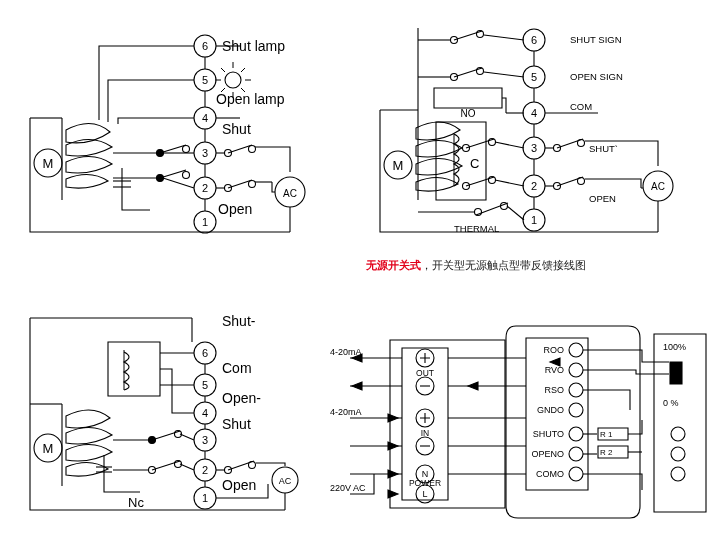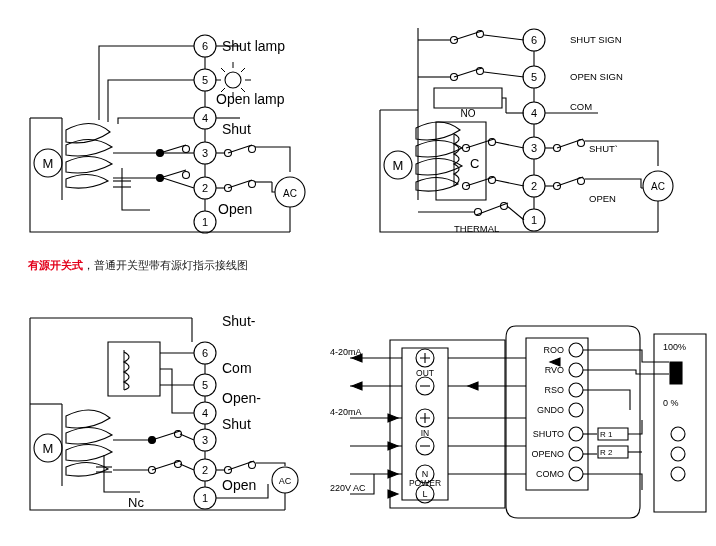--- a/index.html
+++ b/index.html
@@ -104,23 +104,20 @@
         <text x="48" y="168" font-size="13">M</text>
         <text x="290" y="197" font-size="10">AC</text>
       </g>
       <g font-size="14" font-family="Liberation Sans, sans-serif" fill="#000" text-anchor="start">
         <text x="222" y="51">Shut lamp</text>
         <text x="216" y="104">Open lamp</text>
         <text x="222" y="134">Shut</text>
         <text x="218" y="214">Open</text>
       </g>
     </svg>
-    <div class="cap" style="left:28px;top:258px;">
-      <span class="red">有源开关式</span><span>，普通开关型带有源灯指示接线图</span>
-    </div>
   </div>
 
   <div class="quad" style="left:358px;top:0px;width:358px;height:250px;">
     <svg width="358" height="250" viewBox="0 0 358 250">
       <g stroke="#000" fill="none" stroke-width="1.1">
 
         <circle cx="176" cy="40" r="11"></circle>
         <circle cx="176" cy="77" r="11"></circle>
         <circle cx="176" cy="113" r="11"></circle>
         <circle cx="176" cy="148" r="11"></circle>
@@ -207,20 +204,23 @@
       </g>
       <g font-size="9.5" font-family="Liberation Sans, sans-serif" fill="#000" text-anchor="start">
         <text x="212" y="43">SHUT SIGN</text>
         <text x="212" y="80">OPEN SIGN</text>
         <text x="212" y="110">COM</text>
         <text x="231" y="152">SHUT`</text>
         <text x="231" y="202">OPEN</text>
         <text x="96" y="232">THERMAL</text>
       </g>
     </svg>
+    <div class="cap" style="left:8px;top:258px;">
+      <span class="red">无源开关式</span><span>，开关型无源触点型带反馈接线图</span>
+    </div>
   </div>
 
   <div class="quad" style="left:0px;top:300px;width:350px;height:246px;">
     <svg width="350" height="246" viewBox="0 0 350 246">
       <g stroke="#000" fill="none" stroke-width="1.1">
 
         <circle cx="205" cy="53" r="11"></circle>
         <circle cx="205" cy="85" r="11"></circle>
         <circle cx="205" cy="113" r="11"></circle>
         <circle cx="205" cy="140" r="11"></circle>

